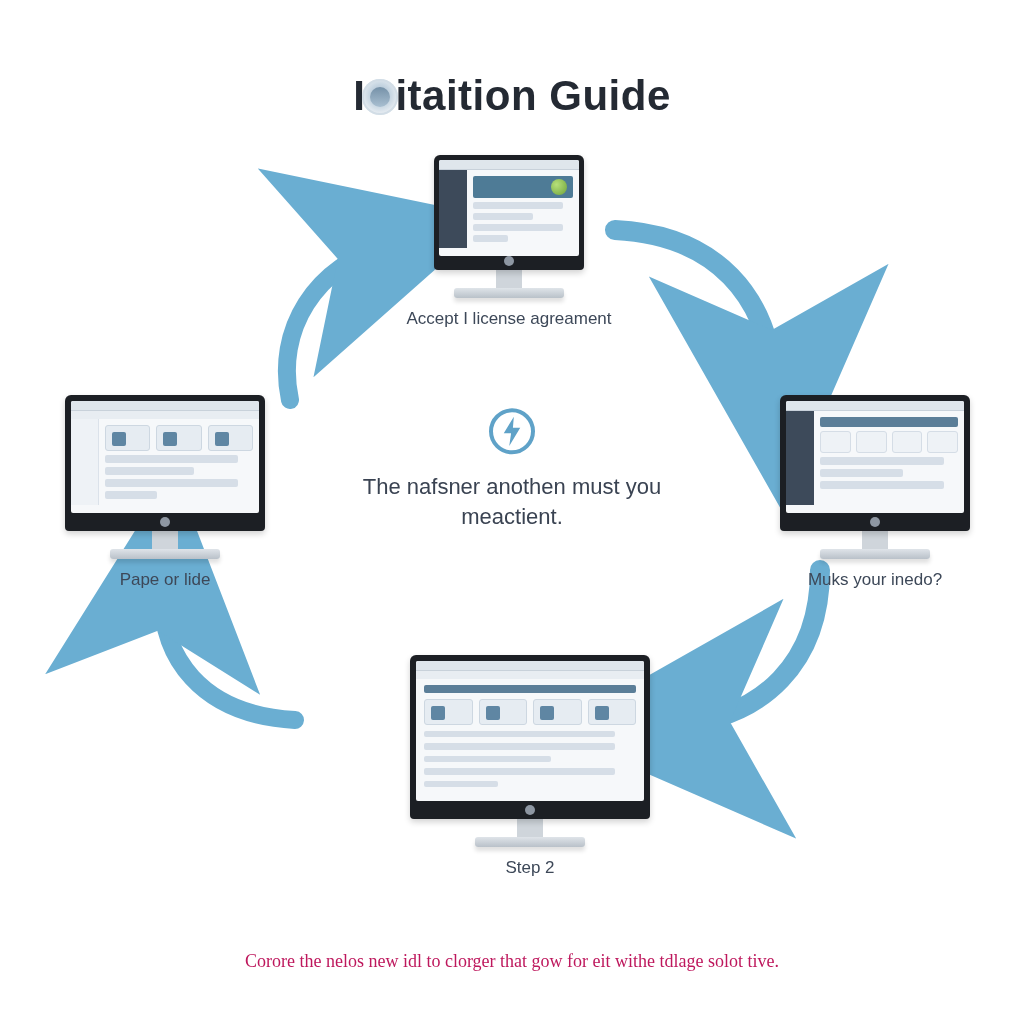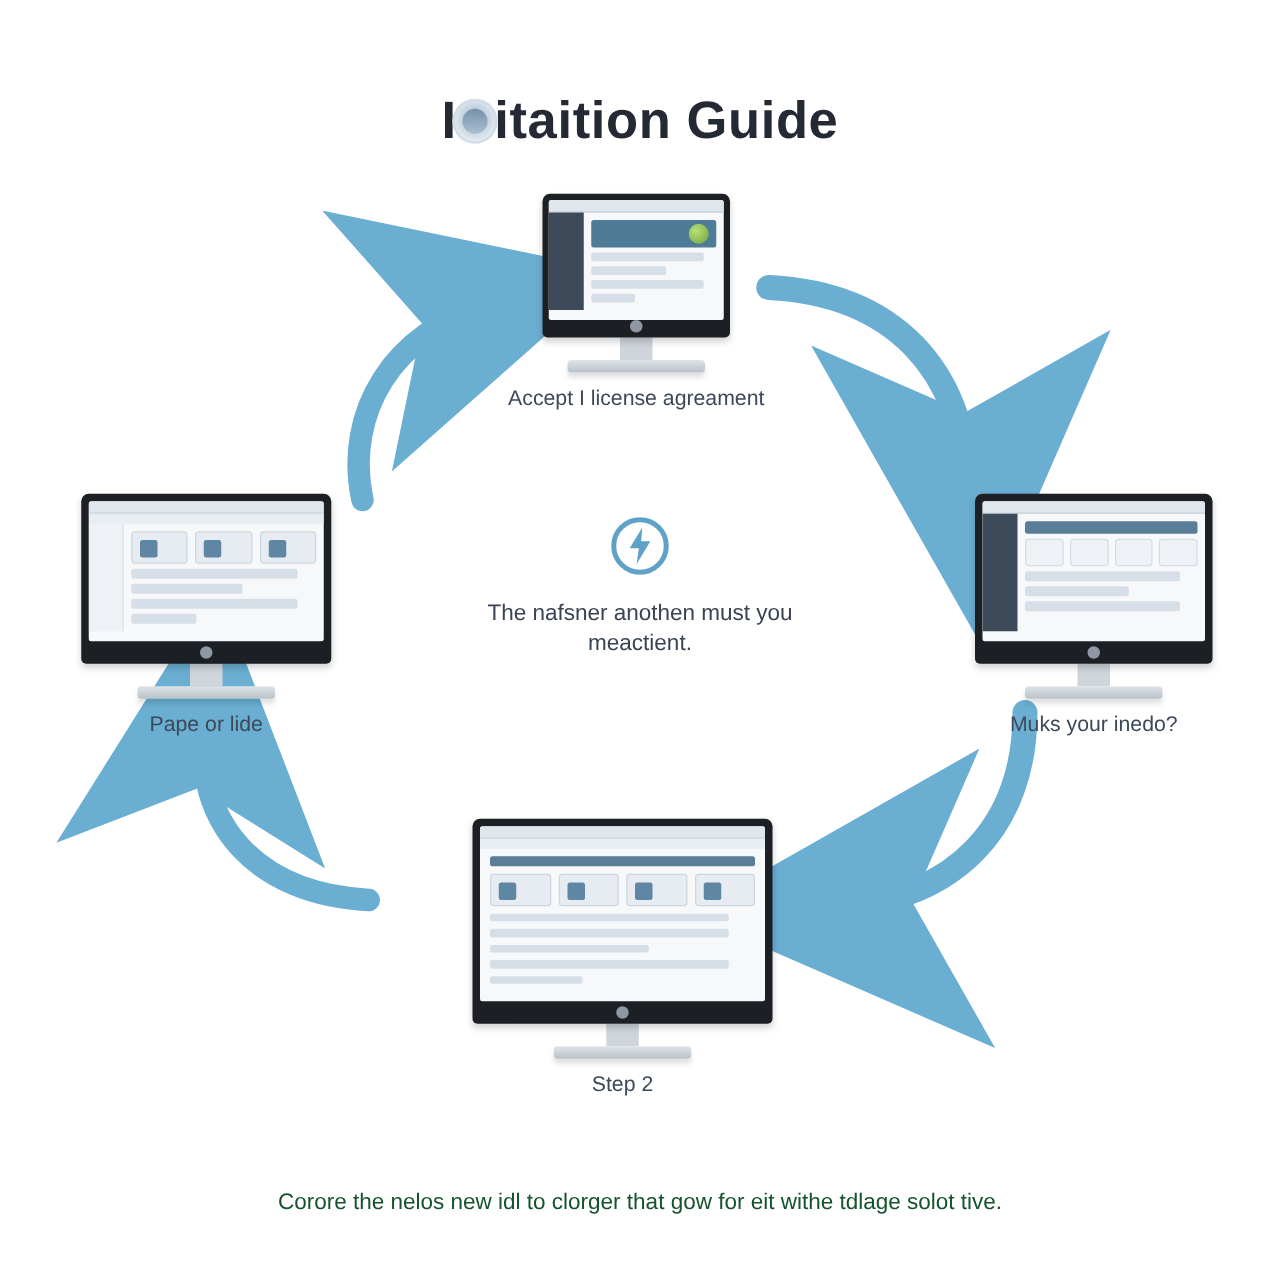--- a/index.html
+++ b/index.html
@@ -25,21 +25,21 @@
   
   .center-core {
     position: absolute; left: 512px; top: 470px; transform: translate(-50%,-50%);
     text-align: center; width: 300px;
   }
   .center-icon {
     width: 46px; height: 46px; margin: 0 auto 18px; border: 4px solid #5fa2c8; border-radius: 50%;
     display: flex; align-items: center; justify-content: center; color:#5fa2c8;
   }
   .center-icon svg { width: 22px; height: 30px; }
-  .center-text { font-size: 18px; color:#3a4352; line-height: 1.35; }
+  .center-text { font-size: 22px; color:#3a4352; line-height: 1.35; }
 
   
   .node { position: absolute; width: 210px; text-align: center; }
   .node .caption { font-size: 17px; color: #3d4858; line-height: 1.25; margin-top: 10px; }
 
   .monitor { width: 180px; margin: 0 auto; }
   .monitor .bezel {
     background: #1c1f24; border-radius: 6px 6px 4px 4px;
     padding: 6px 6px 18px; box-shadow: 0 3px 6px rgba(0,0,0,.18);
     position: relative;
@@ -85,27 +85,27 @@
   .arrow { position:absolute; color:#6aaed2; }
   .arrow svg { overflow: visible; }
 
   
   #node-top    { left: 404px; top: 155px; }
   #node-top .monitor{ width:150px; }
   #node-right  { left: 770px; top: 395px; }
   #node-right .monitor{ width:190px; }
   #node-left   { left: 60px;  top: 395px; text-align: center; }
   #node-left .monitor{ width:200px; }
-  #node-bottom { left: 348px; top: 655px; width: 300px;}
+  #node-bottom { left: 380px; top: 655px; width: 300px;}
   #node-bottom .monitor{ width:240px; }
   #node-bottom .monitor .screen{ height:140px;}
 
   .footer-line{
     position:absolute; bottom:52px; left:0; right:0; text-align:center;
-    font-size:18px; color:#14532d;
+    font-size:18px; color:#be185d;font-family:Liberation Serif, serif;
   }
 </style>
 </head>
 <body>
 
 <div class="page">
 
   <h1 class="title">
     <span>I</span><span class="logo-dot"></span><span>itaition Guide</span>
   </h1>

